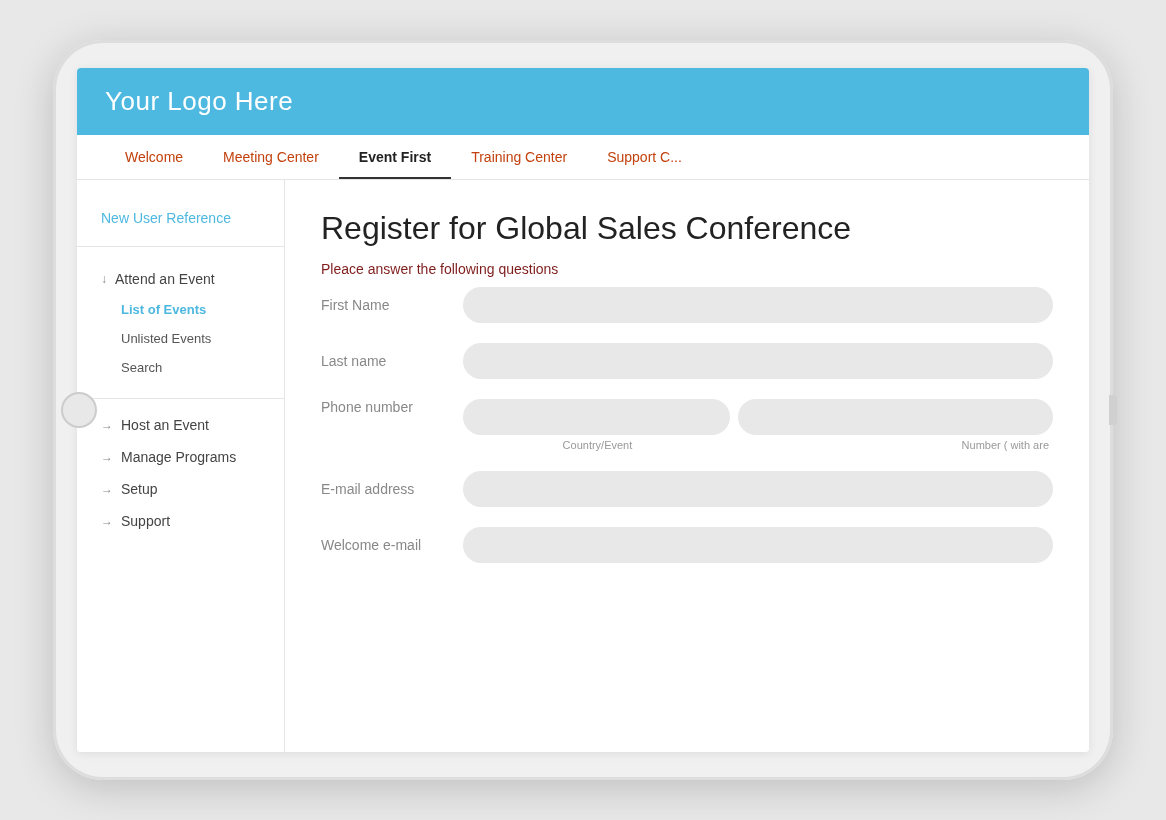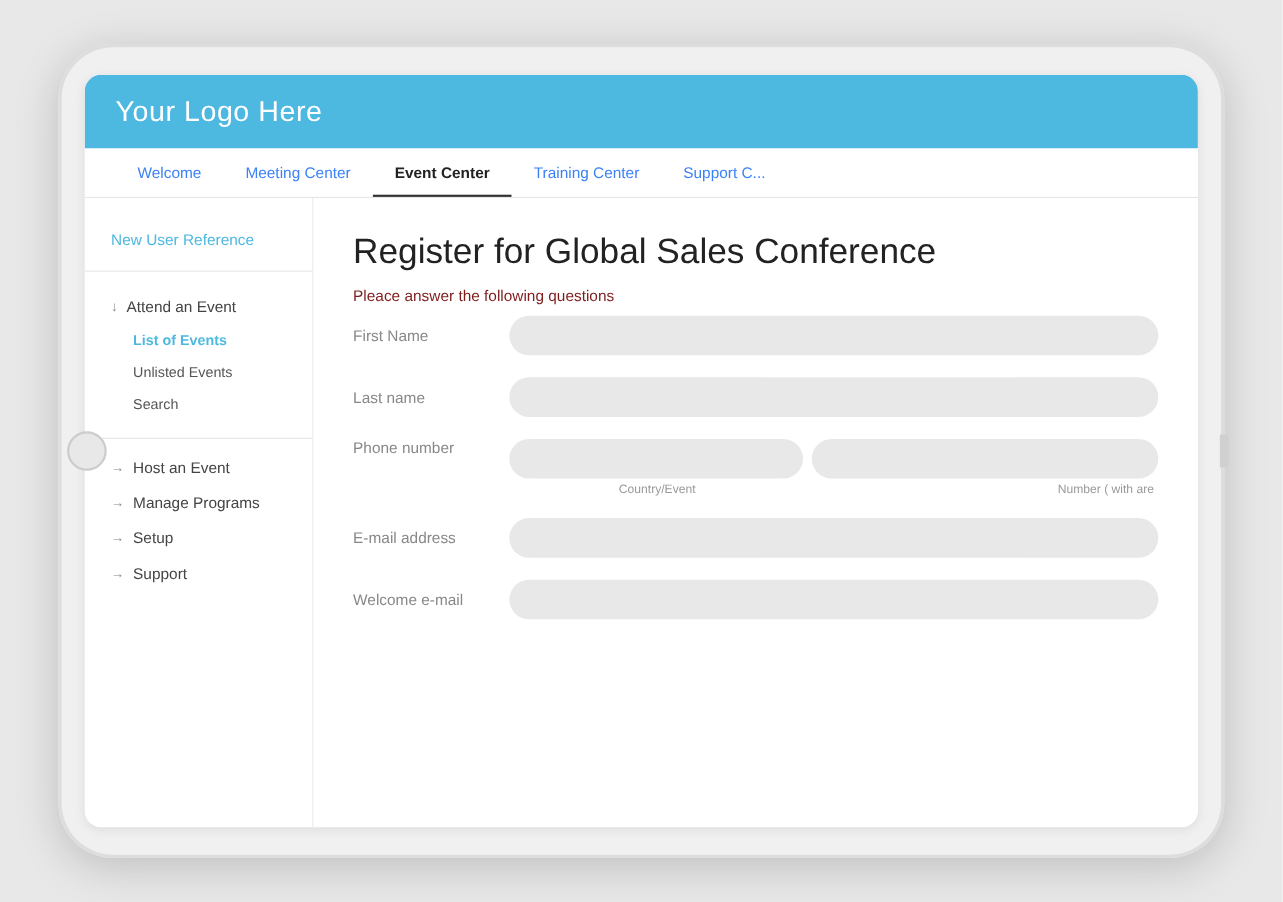--- a/index.html
+++ b/index.html
@@ -21,21 +21,21 @@
       padding: 28px 24px;
       box-shadow: 0 8px 40px rgba(0,0,0,0.18), inset 0 0 0 3px #ddd;
       position: relative;
       display: flex;
       flex-direction: column;
     }
 
     .tablet-inner {
       flex: 1;
       background: #fff;
-      border-radius: 15px;
+      border-radius: 4px;
       overflow: hidden;
       display: flex;
       flex-direction: column;
       box-shadow: 0 2px 10px rgba(0,0,0,0.08);
     }
 
     
     .tablet-btn-right {
       position: absolute;
       right: -4px;
@@ -81,21 +81,21 @@
       background: #fff;
       border-bottom: 1px solid #e5e5e5;
       padding: 0 28px;
       flex-shrink: 0;
       overflow: hidden;
     }
 
     .nav-item {
       padding: 14px 20px;
       font-size: 14px;
-      color: #3b82f6;
+      color: #c2410c;
       cursor: pointer;
       white-space: nowrap;
       position: relative;
     }
 
     .nav-item.active {
       font-weight: 700;
       color: #222;
     }
 
@@ -289,21 +289,21 @@
 
   <div class="tablet-inner">
 
     <div class="app-header">
       <div class="app-logo">Your Logo Here</div>
     </div>
 
     <div class="nav-bar">
       <div class="nav-item">Welcome</div>
       <div class="nav-item">Meeting Center</div>
-      <div class="nav-item active">Event Center</div>
+      <div class="nav-item active">Event First</div>
       <div class="nav-item">Training Center</div>
       <div class="nav-item">Support C...</div>
     </div>
 
     <div class="main-area">
 
       <div class="sidebar">
         <div class="sidebar-section-header">New User Reference</div>
         <hr class="sidebar-divider">
 

